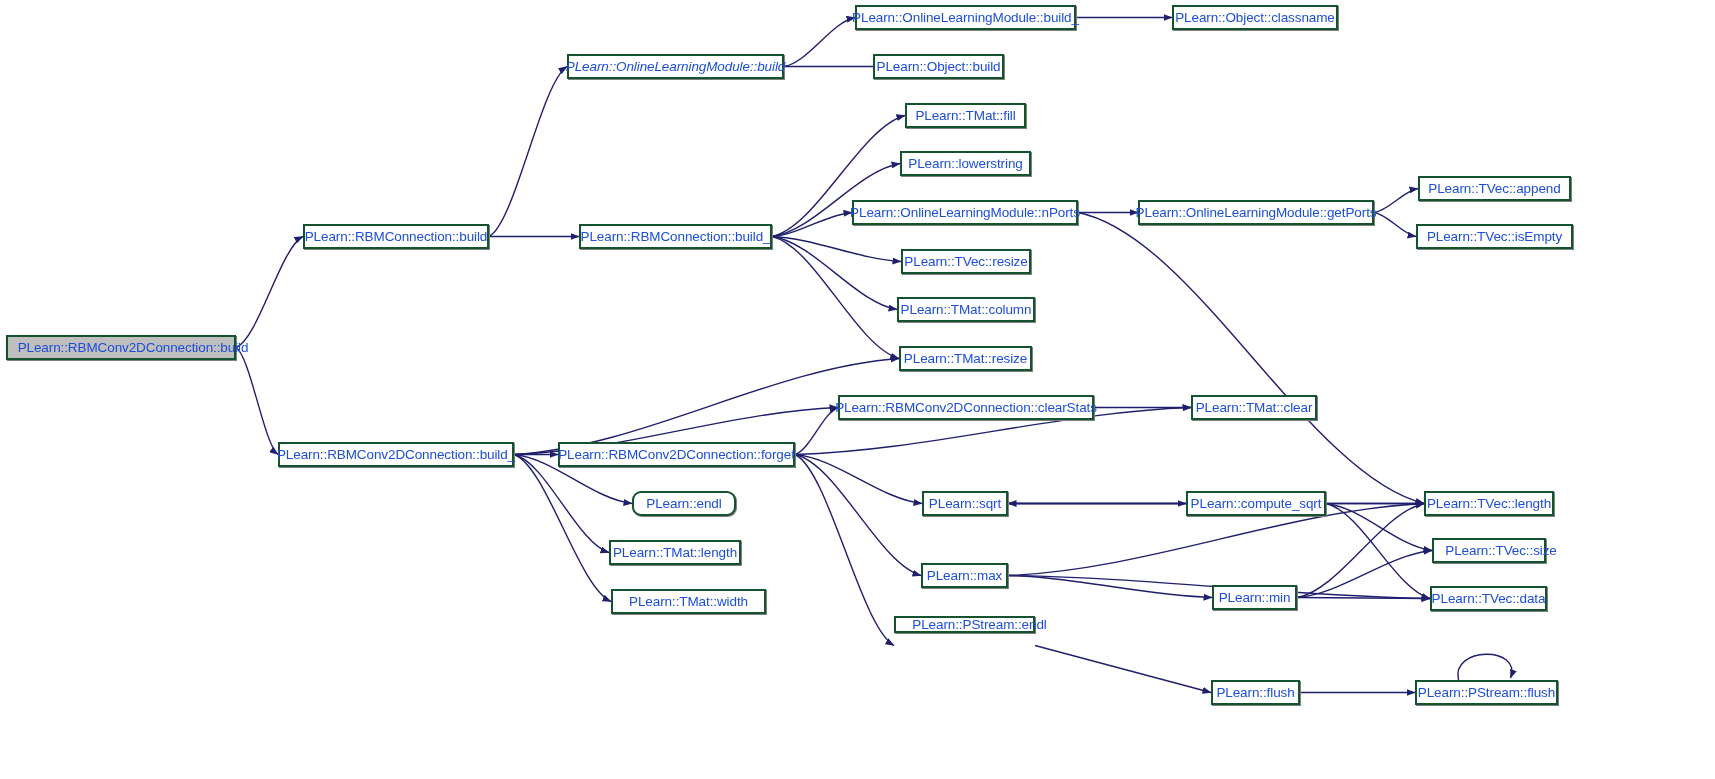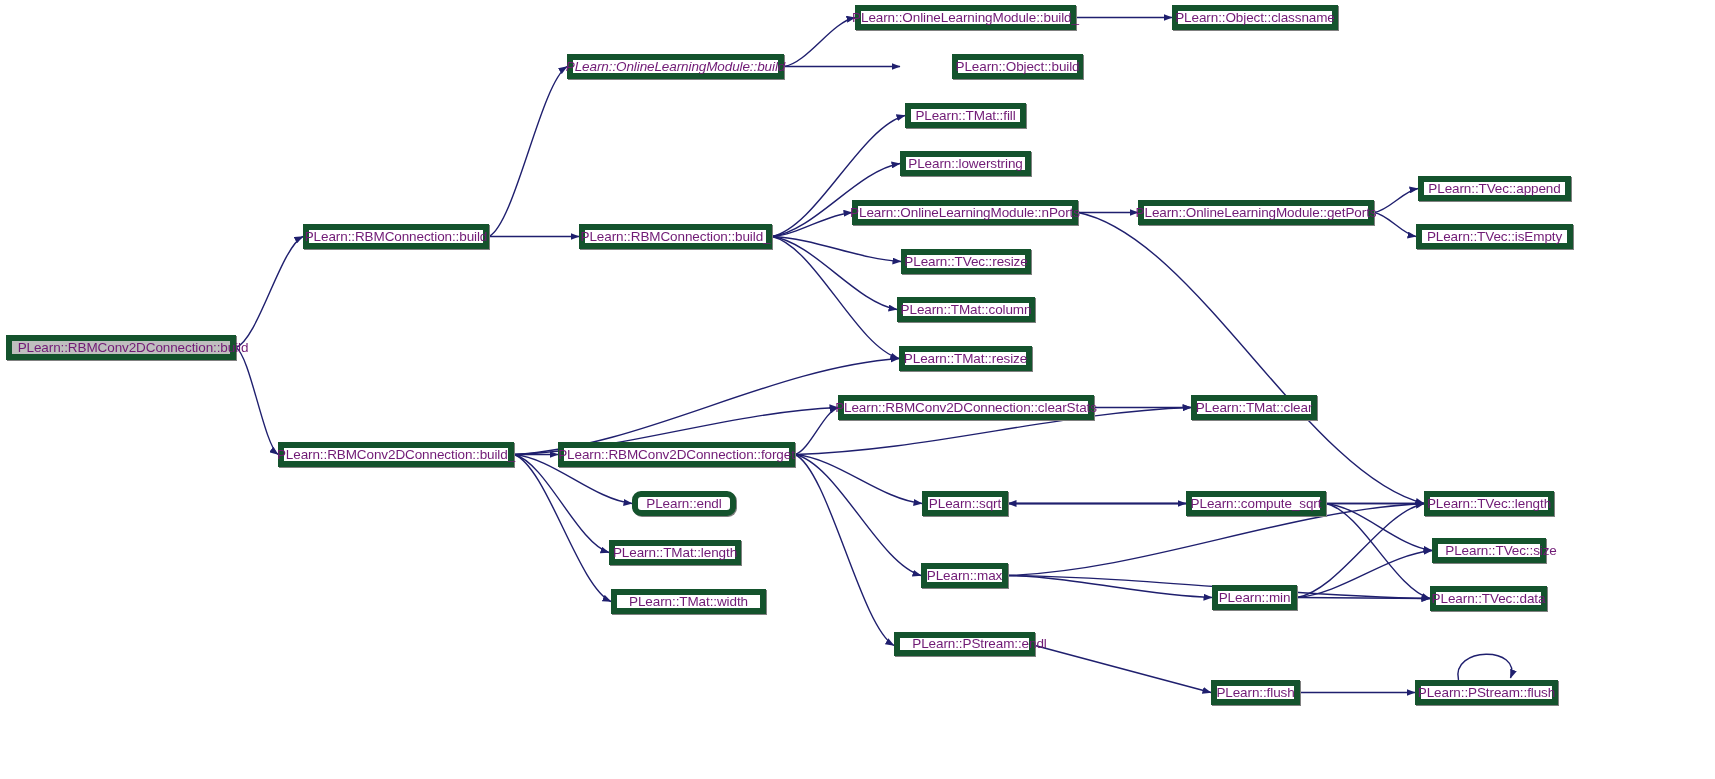--- a/index.html
+++ b/index.html
@@ -20,23 +20,23 @@
     position: absolute;
     left: 0;
     top: 0;
     width: 1715px;
     height: 779px;
     pointer-events: none;
   }
   .node {
     position: absolute;
     box-sizing: border-box;
-    border: 6px solid #14532d;
+    border: 2px solid #14532d;
     background: #ffffff;
-    color: #701a75;
+    color: #1d4ed8;
     font-size: 13.5px;
     line-height: 1;
     display: flex;
     align-items: center;
     justify-content: center;
     white-space: nowrap;
     letter-spacing: -0.1px;
     box-shadow: 1px 1px 0 0 #808080;
     z-index: 5;
   }
@@ -114,21 +114,21 @@
       </div>
       <div class="node" style="left: 567px; top: 54px; width: 217px; height: 25px; font-style: italic;">
         <span class="node-label">PLearn::OnlineLearningModule::build</span>
       </div>
       <div class="node" style="left: 855px; top: 5px; width: 221px; height: 25px;">
         <span class="node-label">PLearn::OnlineLearningModule::build_</span>
       </div>
       <div class="node" style="left: 1172px; top: 5px; width: 166px; height: 25px;">
         <span class="node-label">PLearn::Object::classname</span>
       </div>
-      <div class="node" style="left: 952px; top: 54px; width: 131px; height: 25px;">
+      <div class="node" style="left: 873px; top: 54px; width: 131px; height: 25px;">
         <span class="node-label">PLearn::Object::build</span>
       </div>
       <div class="node" style="left: 579px; top: 224px; width: 193px; height: 25px;">
         <span class="node-label">PLearn::RBMConnection::build_</span>
       </div>
       <div class="node" style="left: 905px; top: 103px; width: 121px; height: 25px;">
         <span class="node-label">PLearn::TMat::fill</span>
       </div>
       <div class="node" style="left: 900px; top: 151px; width: 131px; height: 25px;">
         <span class="node-label">PLearn::lowerstring</span>
@@ -189,21 +189,21 @@
       </div>
       <div class="node" style="left: 921px; top: 563px; width: 87px; height: 25px;">
         <span class="node-label">PLearn::max</span>
       </div>
       <div class="node" style="left: 1212px; top: 585px; width: 85px; height: 25px;">
         <span class="node-label">PLearn::min</span>
       </div>
       <div class="node" style="left: 1430px; top: 586px; width: 117px; height: 25px;">
         <span class="node-label">PLearn::TVec::data</span>
       </div>
-      <div class="node" style="left: 894px; top: 632px; width: 141px; height: 24px; padding-left: 30px;">
+      <div class="node" style="left: 894px; top: 616px; width: 141px; height: 17px; padding-left: 30px;">
         <span class="node-label">PLearn::PStream::endl</span>
       </div>
       <div class="node" style="left: 1211px; top: 680px; width: 89px; height: 25px;">
         <span class="node-label">PLearn::flush</span>
       </div>
       <div class="node" style="left: 1415px; top: 680px; width: 143px; height: 25px;">
         <span class="node-label">PLearn::PStream::flush</span>
       </div>
     </div>
 </div>

